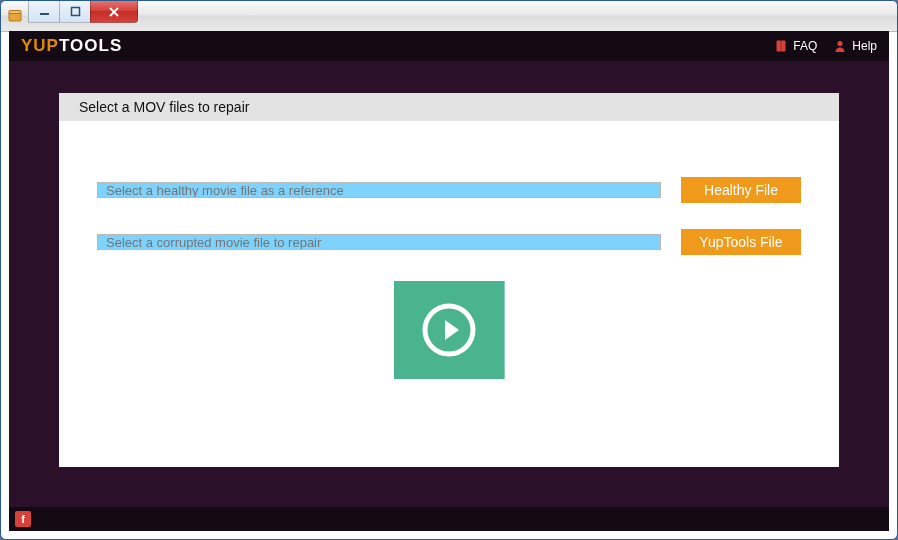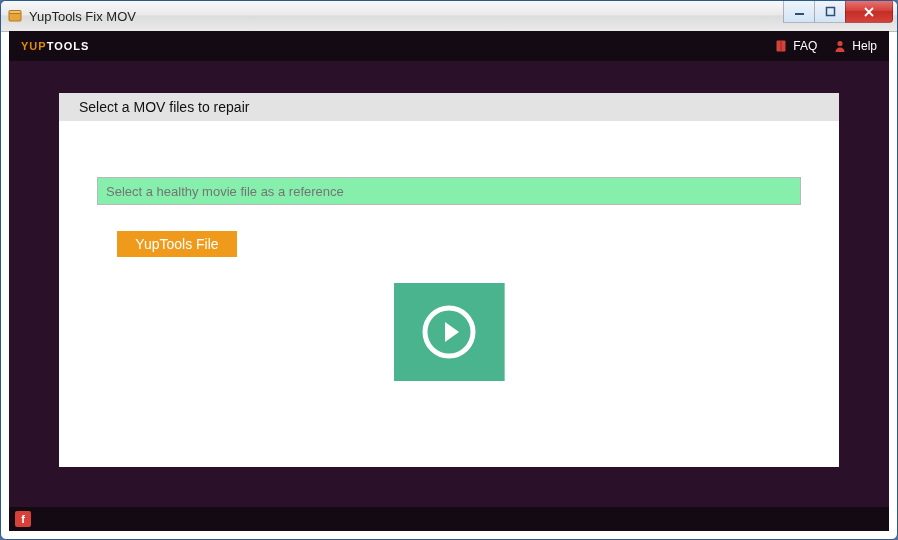--- a/index.html
+++ b/index.html
@@ -7,53 +7,52 @@
 .titlebar{height:30px;background:linear-gradient(to bottom,#f8f8f8 0%,#eaeaea 45%,#dcdcdc 50%,#eaeaea 100%);display:flex;align-items:center;border-bottom:1px solid #bbb;}
 .titlebar .app-icon{width:16px;height:16px;margin:0 6px;display:flex;align-items:center;justify-content:center;}
 .titlebar .title{font-size:13px;color:#222;flex:1;}
 .winbtns{display:flex;height:21px;margin-right:4px;align-self:flex-start;}
 .winbtn{width:30px;height:21px;display:flex;align-items:center;justify-content:center;border:1px solid rgba(0,0,0,.25);border-top:none;margin-left:-1px;background:linear-gradient(to bottom,#eef4fb,#d4e4f5);}
 .winbtn.min,.winbtn.max{}
 .winbtn.close{width:46px;background:linear-gradient(to bottom,#e57373 0%,#d6413a 45%,#c22f27 50%,#d6413a 100%);border-bottom-right-radius:4px;}
 .winbtn svg{display:block;}
 .app{position:absolute;left:8px;right:8px;top:30px;bottom:8px;background:#2a1129;border-radius:3px;display:flex;flex-direction:column;}
 .app-header{height:30px;background:#140a13;display:flex;align-items:center;padding:0 12px;}
-.brand{font-family:Arial,sans-serif;font-size:11px;font-weight:bold;letter-spacing:1px;}
+.brand{font-family:Arial,sans-serif;font-size:17px;font-weight:bold;letter-spacing:1px;}
 .brand .b1{color:#e38b00;}
 .brand .b2{color:#fff;}
 .hdr-spacer{flex:1;}
 .hdr-link{display:flex;align-items:flex-end;color:#fff;font-size:12px;margin-left:16px;}
 .hdr-link .ico{display:inline-flex;margin-right:5px;}
 .app-body{flex:1;position:relative;}
 .panel{position:absolute;left:50px;right:50px;top:32px;bottom:40px;background:#fff;}
 .panel-title{height:28px;background:#e3e3e3;color:#111;font-size:14px;display:flex;align-items:center;padding:0 20px;}
 .form-area{padding:56px 38px 0 38px;}
 .row{display:flex;align-items:center;margin-bottom:26px;}
-.path-input{flex:1;height:28px;border:1px solid #b8b8b8;background:#86efac;color:#333;font-size:13px;padding:0 8px;box-sizing:border-box;}
+.path-input{flex:1;height:16px;border:1px solid #b8b8b8;background:#7dd3fc;color:#333;font-size:13px;padding:0 8px;box-sizing:border-box;}
 .file-btn{width:120px;height:26px;margin-left:20px;background:#f09a1b;color:#fff;font-size:14px;display:flex;align-items:center;justify-content:center;border:none;cursor:pointer;}
 .repair-wrap{display:flex;justify-content:center;margin-top:2px;}
 .repair-btn{display:flex;background:#4ab48e;border:none;padding:0;cursor:pointer;}
 .repair-left{width:110px;height:98px;display:flex;align-items:center;justify-content:center;border-right:1px solid rgba(255,255,255,.35);}
 .repair-right{width:250px;height:98px;display:flex;align-items:center;justify-content:center;color:#fff;font-size:34px;font-weight:300;}
 .app-footer{height:24px;background:#140a13;display:flex;align-items:center;padding:0 6px;}
 .fb{width:16px;height:16px;background:#d6413a;color:#fff;font-size:11px;font-weight:bold;display:flex;align-items:center;justify-content:center;border-radius:2px;}
 </style>
 </head>
 <body>
 
 <div class="window">
 
   <div class="titlebar">
     <span class="app-icon">
       <svg width="14" height="14" viewBox="0 0 14 14">
           <rect x="1" y="3" width="12" height="9" rx="1" fill="#e6a53a" stroke="#b2791f"></rect>
           <rect x="1" y="1.5" width="12" height="3" rx="1" fill="#eec06b" stroke="#b2791f"></rect>
         </svg>
     </span>
-    <span class="title">YupTools Fix MOV</span>
     <div class="winbtns">
       <div class="winbtn min">
         <svg width="11" height="11" viewBox="0 0 11 11">
             <rect x="1" y="7" width="9" height="2" fill="#2e4e72"></rect>
           </svg>
       </div>
       <div class="winbtn max">
         <svg width="11" height="11" viewBox="0 0 11 11">
             <rect x="1.5" y="1.5" width="8" height="8" fill="none" stroke="#2e4e72" stroke-width="1.5"></rect>
           </svg>
@@ -92,23 +91,25 @@
       </a>
     </div>
 
     <div class="app-body">
       <div class="panel">
         <div class="panel-title">Select a MOV files to repair</div>
         <div class="form-area">
 
           <div class="row">
             <input class="path-input" type="text" readonly="" placeholder="Select a healthy movie file as a reference" style="">
+            <button class="file-btn">Healthy File</button>
           </div>
 
           <div class="row">
+            <input class="path-input" type="text" readonly="" placeholder="Select a corrupted movie file to repair" style="">
             <button class="file-btn">YupTools File</button>
           </div>
 
           <div class="repair-wrap">
             <button class="repair-btn">
               <span class="repair-left">
                 <svg width="56" height="56" viewBox="0 0 56 56">
                   <circle cx="28" cy="28" r="24" fill="none" stroke="#fff" stroke-width="5"></circle>
                   <path d="M24 18 L38 28 L24 38 Z" fill="#fff"></path>
                 </svg>

